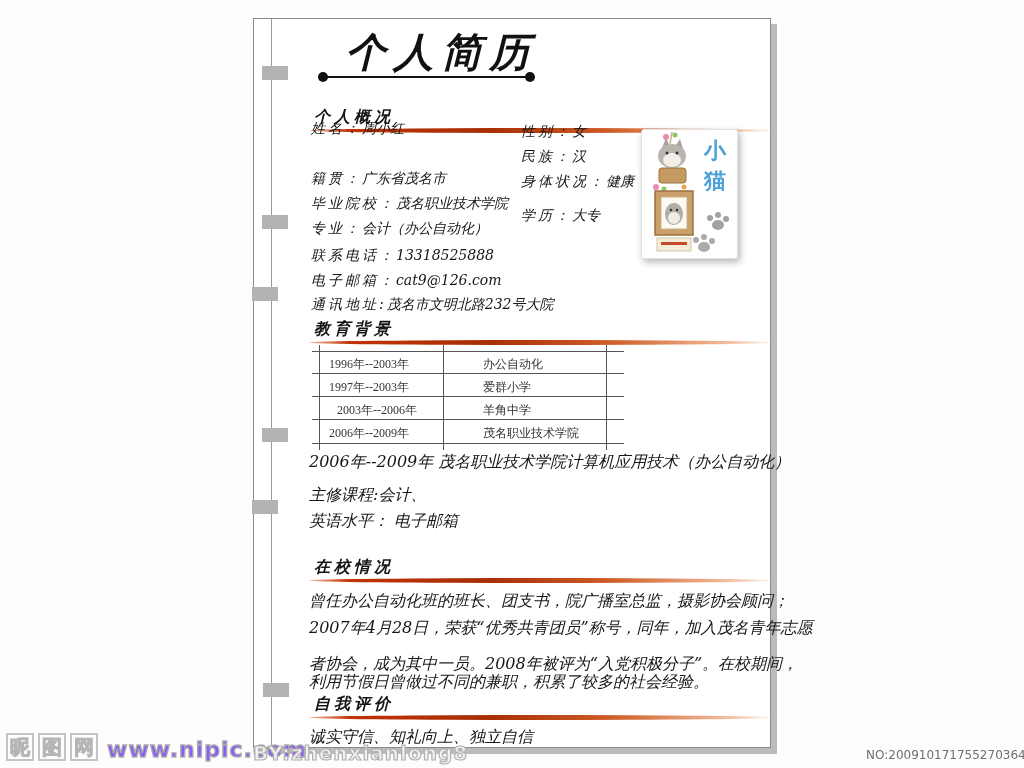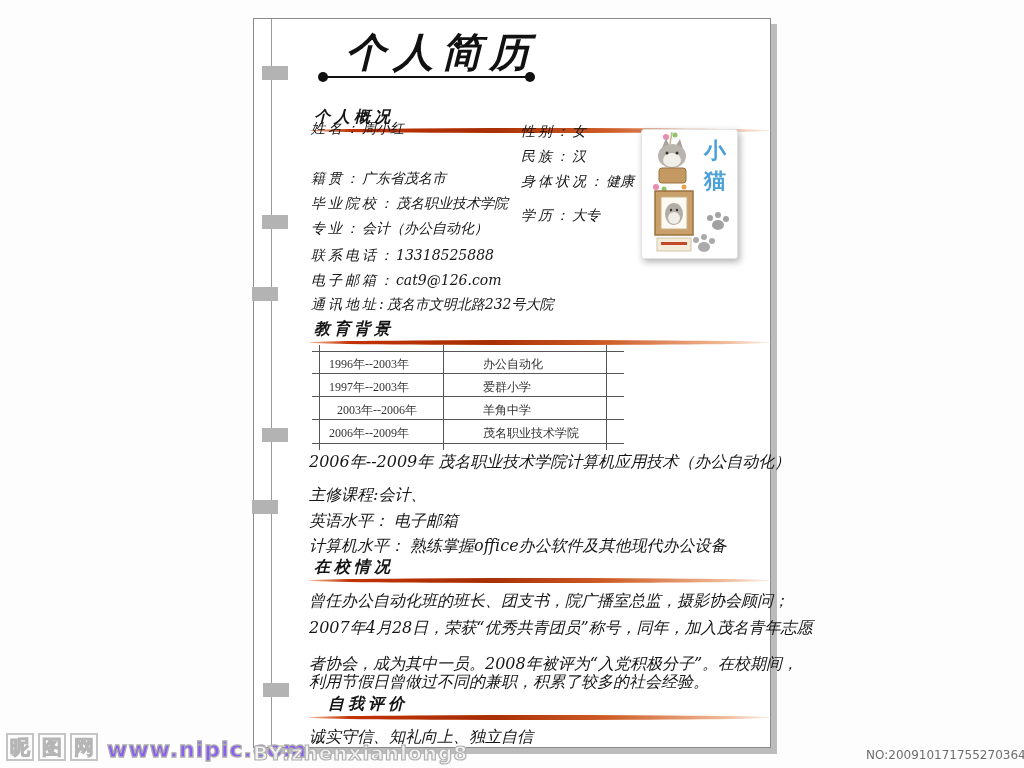--- a/index.html
+++ b/index.html
@@ -162,31 +162,30 @@
     <div class="tbl-cell" style="left:75px;  top:360px;">1997年--2003年</div>
     <div class="tbl-cell" style="left:229px; top:360px;">爱群小学</div>
     <div class="tbl-cell" style="left:75px;  top:383px;margin-left:8px;">2003年--2006年</div>
     <div class="tbl-cell" style="left:229px; top:383px;">羊角中学</div>
     <div class="tbl-cell" style="left:75px;  top:406px;">2006年--2009年</div>
     <div class="tbl-cell" style="left:229px; top:406px;">茂名职业技术学院</div>
 
     <div class="body-line hand" style="top:433px;">2006年--2009年 茂名职业技术学院计算机应用技术（办公自动化）</div>
     <div class="body-line hand" style="top:466px;">主修课程:会计、</div>
     <div class="body-line hand" style="top:492px;">英语水平： 电子邮箱</div>
-    <div class="body-line hand" style="top:517px;">计算机水平： 熟练掌握office办公软件及其他现代办公设备</div>
 
     <div class="sec-head" style="left:60px; top:538px;">在校情况</div>
     <div class="stroke" style="top:559px;"></div>
 
     <div class="body-line hand" style="top:572px;">曾任办公自动化班的班长、团支书，院广播室总监，摄影协会顾问；</div>
     <div class="body-line hand" style="top:599px;">2007年4月28日，荣获“优秀共青团员”称号，同年，加入茂名青年志愿</div>
     <div class="body-line hand" style="top:626px;margin-top:9px;">者协会，成为其中一员。2008年被评为“入党积极分子”。在校期间，</div>
     <div class="body-line hand" style="top:653px;">利用节假日曾做过不同的兼职，积累了较多的社会经验。</div>
 
-    <div class="sec-head" style="left:74px; top:675px;">自我评价</div>
+    <div class="sec-head" style="left:60px; top:675px;">自我评价</div>
     <div class="stroke" style="top:696px;"></div>
 
     <div class="body-line hand" style="top:708px;">诚实守信、知礼向上、独立自信</div>
   </div>
 
   <div class="wm-site">
     <span class="wm-box">昵</span><span class="wm-box">图</span><span class="wm-box">网</span>
     <span class="wm-url">www.nipic.com</span>
   </div>
   <div class="wm-author">BY:zhenxianlong8</div>

